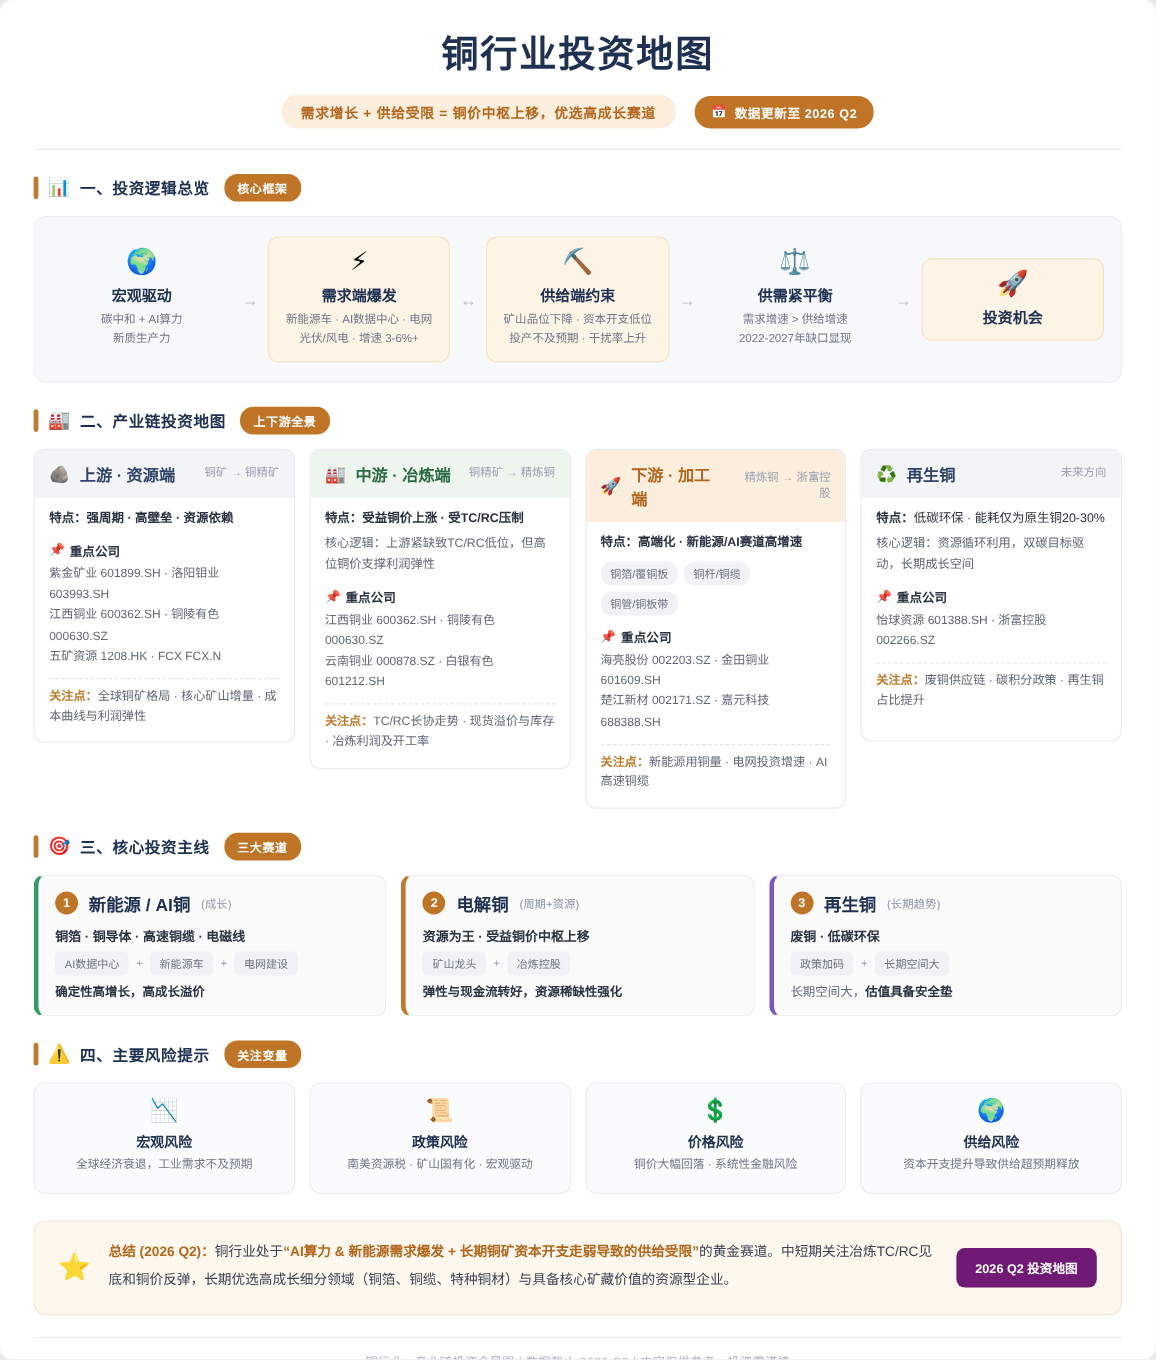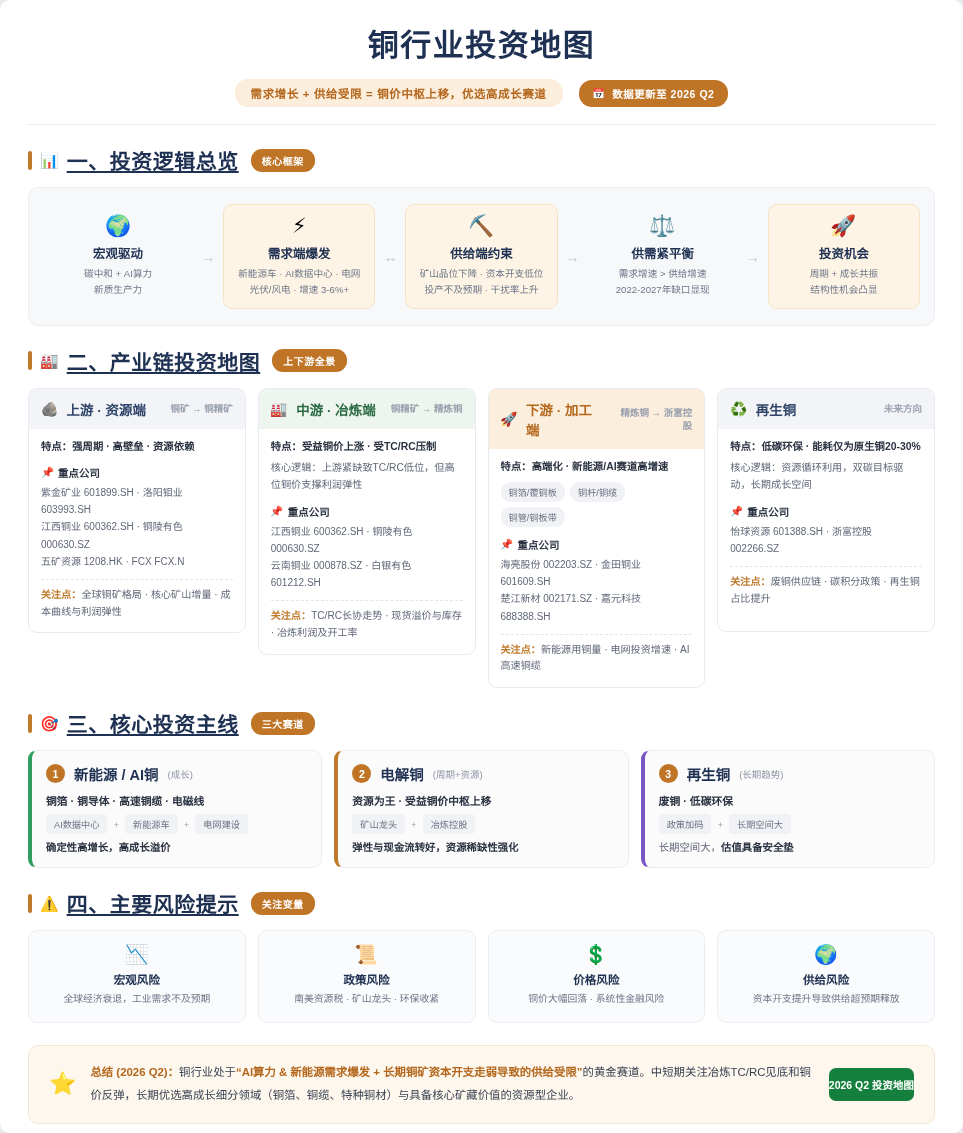--- a/index.html
+++ b/index.html
@@ -44,21 +44,21 @@
     margin: 17px 0 0 0; height: 1px; background: #ececec;
   }
 
   
   .sec-head {
     display: flex; align-items: center; gap: 8px;
     margin: 20px 0 12px 0;
   }
   .sec-bar { width: 4px; height: 19px; background: #c07a2c; border-radius: 2px; }
   .sec-ico { font-size: 15px; line-height: 1; }
-  .sec-title { font-size: 21px; font-weight: bold; color: #1f3152; letter-spacing: .5px; text-decoration: underline; }
+  .sec-title { font-size: 13px; font-weight: bold; color: #1f3152; letter-spacing: .5px; }
   .sec-badge {
     background: #bf7426; color: #fff; font-size: 10px; font-weight: bold;
     padding: 4px 11px; border-radius: 11px; margin-left: 4px; letter-spacing: .5px;
   }
 
   
   .flow-wrap {
     background: #f7f8fa; border: 1px solid #eceef2; border-radius: 10px;
     padding: 16px 14px; display: flex; align-items: center; justify-content: space-between;
   }
@@ -75,21 +75,21 @@
   .chain { display: flex; gap: 12px; align-items: flex-start; }
   .chain-card {
     flex: 1 1 0; border: 1px solid #e9ebf0; border-radius: 9px; overflow: hidden;
     background: #fff; min-height: 244px;
   }
   .chain-hd {
     display: flex; align-items: center; gap: 8px; padding: 10px 12px;
   }
   .chain-hd .ico { font-size: 14px; line-height: 1; }
   .chain-hd .nm { font-size: 13.5px; font-weight: bold; }
-  .chain-hd .flowtxt { font-size: 9.5px; color: #9aa1af; margin-left: auto; text-align: right; line-height: 1.4; font-weight: bold; }
+  .chain-hd .flowtxt { font-size: 9.5px; color: #9aa1af; margin-left: auto; text-align: right; line-height: 1.4; }
   .chain-bd { padding: 10px 12px 12px 12px; }
   .c-feat { font-size: 10.4px; color: #2b3342; font-weight: bold; line-height: 1.55; margin-bottom: 5px; }
   .c-logic { font-size: 10.2px; color: #5f6777; line-height: 1.65; }
   .c-tags { display: flex; flex-wrap: wrap; gap: 5px; margin: 7px 0 2px; }
   .c-tag { background: #f1f2f5; color: #6b7383; font-size: 9.2px; padding: 3px 8px; border-radius: 9px; }
   .c-key { font-size: 10.5px; font-weight: bold; color: #2b3342; margin: 10px 0 4px; display: flex; align-items: center; gap: 4px; }
   .c-comp { font-size: 10px; color: #5f6777; line-height: 1.72; }
   .c-sep { border-top: 1px dashed #e3e5ea; margin: 9px 0 7px; }
   .c-watch { font-size: 10.1px; color: #5f6777; line-height: 1.65; }
   .c-watch b { color: #c07a2c; }
@@ -127,22 +127,22 @@
 
   
   .summary {
     margin-top: 22px; background: #fdf7ee; border: 1px solid #f4e6d2; border-radius: 10px;
     padding: 15px 20px; display: flex; align-items: center; gap: 14px;
   }
   .s-star { font-size: 22px; line-height: 1; flex: 0 0 auto; }
   .s-text { flex: 1 1 auto; font-size: 11.4px; line-height: 2.05; color: #3a4252; }
   .s-text b { color: #b4671c; }
   .s-pill {
-    flex: 0 0 auto; background: #15803d; color: #fff; font-size: 10.5px; font-weight: bold;
-    padding: 9px 0; border-radius: 7px; white-space: nowrap;
+    flex: 0 0 auto; background: #701a75; color: #fff; font-size: 10.5px; font-weight: bold;
+    padding: 9px 16px; border-radius: 7px; white-space: nowrap;
   }
 
   .foot-divider { margin-top: 18px; height: 1px; background: #eeeeef; }
   .footer { text-align: center; font-size: 10px; color: #aab0bb; padding: 11px 0 0 0; letter-spacing: .4px; }
 </style>
 </head>
 <body>
 
 <div class="page">
 
@@ -202,24 +202,20 @@
       <div class="flow-desc">
         <div>需求增速 &gt; 供给增速</div>
         <div>2022-2027年缺口显现</div>
       </div>
     </div>
     <div class="flow-arrow">→</div>
 
     <div class="flow-node hl">
       <div class="flow-ico">🚀</div>
       <div class="flow-name">投资机会</div>
-      <div class="flow-desc">
-        <div>周期 + 成长共振</div>
-        <div>结构性机会凸显</div>
-      </div>
     </div>
   </div>
 
   <div class="sec-head">
     <div class="sec-bar"></div>
     <span class="sec-ico">🏭</span>
     <span class="sec-title">二、产业链投资地图</span>
     <span class="sec-badge">上下游全景</span>
   </div>
 
@@ -304,21 +300,21 @@
     </div>
 
     <div class="chain-card">
       <div class="chain-hd" style="background:#f2f4f8">
         <span class="ico">♻️</span>
         <span class="nm" style="color:#2f4468">再生铜</span>
         <span class="flowtxt">未来方向</span>
       </div>
       <div class="chain-bd">
         <div class="c-feat">
-          <span>特点：</span><span style="font-weight:bold">低碳环保 · 能耗仅为原生铜20-30%</span>
+          <span>特点：</span><span style="font-weight:normal">低碳环保 · 能耗仅为原生铜20-30%</span>
         </div>
         <div class="c-logic">
           <span>核心逻辑：</span><span>资源循环利用，双碳目标驱动，长期成长空间</span>
         </div>
         <div class="c-key">
           <span>📌</span>
           <span>重点公司</span>
         </div>
         <div class="c-comp" style="white-space:pre-line">怡球资源 601388.SH · 浙富控股 002266.SZ</div>
         <div class="c-sep"></div>
@@ -400,21 +396,21 @@
 
   <div class="risks">
     <div class="risk">
       <div class="r-ico">📉</div>
       <div class="r-name">宏观风险</div>
       <div class="r-desc">全球经济衰退，工业需求不及预期</div>
     </div>
     <div class="risk">
       <div class="r-ico">📜</div>
       <div class="r-name">政策风险</div>
-      <div class="r-desc">南美资源税 · 矿山龙头 · 环保收紧</div>
+      <div class="r-desc">南美资源税 · 矿山国有化 · 宏观驱动</div>
     </div>
     <div class="risk">
       <div class="r-ico">💲</div>
       <div class="r-name">价格风险</div>
       <div class="r-desc">铜价大幅回落 · 系统性金融风险</div>
     </div>
     <div class="risk">
       <div class="r-ico">🌍</div>
       <div class="r-name">供给风险</div>
       <div class="r-desc">资本开支提升导致供给超预期释放</div>

